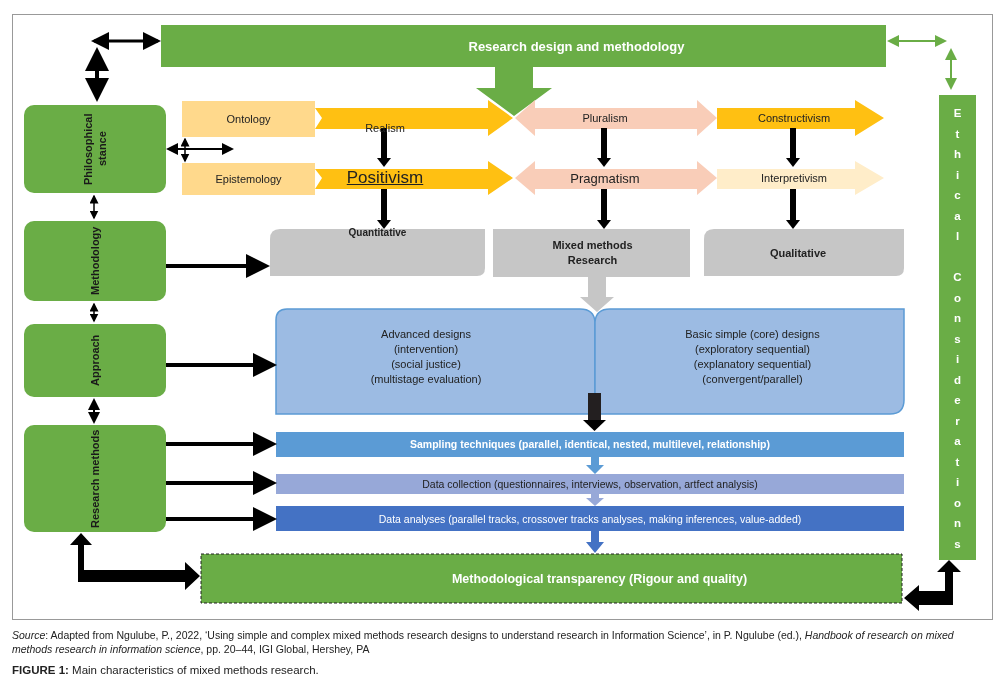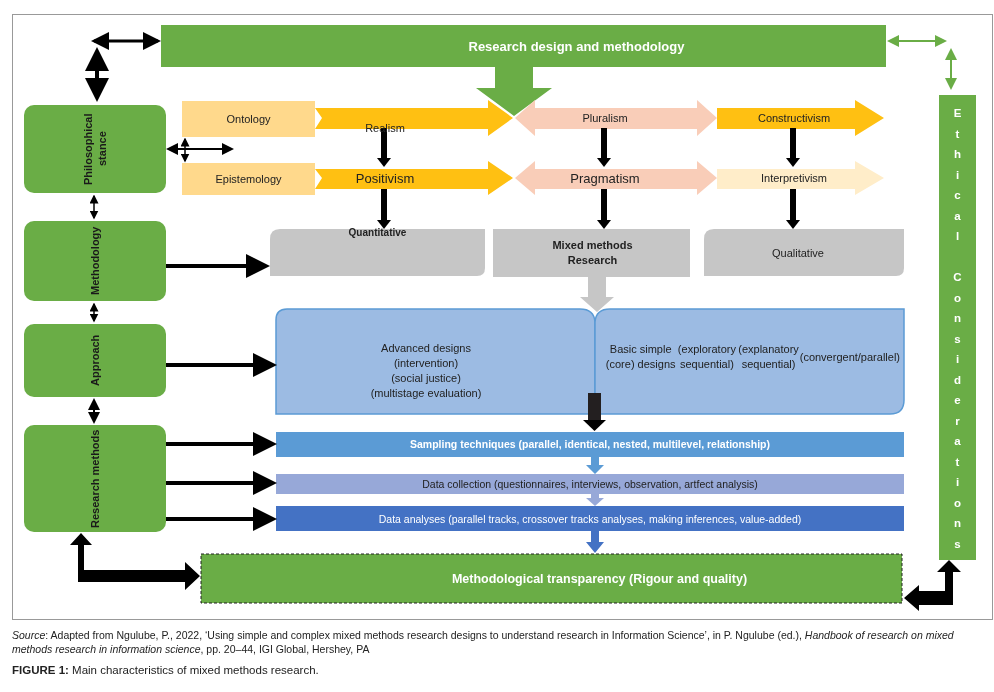--- a/index.html
+++ b/index.html
@@ -126,35 +126,35 @@
 <div class="lbl vert" style="left:80px;top:324px;width:30px;height:73px;font-weight:bold;font-size:11px;color:#1a1a1a;">Approach</div>
 <div class="lbl vert" style="left:70px;top:425px;width:50px;height:107px;font-weight:bold;font-size:11px;color:#1a1a1a;line-height:14px;">Research methods</div>
 
 <div class="lbl" style="left:182px;top:101px;width:133px;height:36px;font-size:11px;color:#222;">Ontology</div>
 <div class="lbl" style="left:182px;top:163px;width:133px;height:32px;font-size:11px;color:#222;">Epistemology</div>
 
 <div class="lbl" style="left:330px;top:108px;width:110px;height:20px;font-size:11px;color:#222;margin-top:10px;">Realism</div>
 <div class="lbl" style="left:550px;top:108px;width:110px;height:20px;font-size:11px;color:#222;">Pluralism</div>
 <div class="lbl" style="left:735px;top:108px;width:118px;height:20px;font-size:11px;color:#222;">Constructivism</div>
 
-<div class="lbl" style="left:330px;top:168px;width:110px;height:20px;font-size:13px;color:#222;">Positivism</div>
+<div class="lbl" style="left:330px;top:168px;width:110px;height:20px;font-size:17px;color:#222;text-decoration:underline;">Positivism</div>
 <div class="lbl" style="left:550px;top:168px;width:110px;height:20px;font-size:13px;color:#222;">Pragmatism</div>
 <div class="lbl" style="left:735px;top:168px;width:118px;height:20px;font-size:11px;color:#222;">Interpretivism</div>
 
 <div class="lbl" style="left:270px;top:217px;width:215px;height:31px;font-weight:bold;font-size:10px;color:#222;">Quantitative</div>
 <div class="lbl" style="left:545px;top:229px;width:95px;height:48px;font-weight:bold;font-size:11px;color:#222;line-height:15px;">Mixed methods Research</div>
-<div class="lbl" style="left:704px;top:229px;width:188px;height:47px;font-weight:normal;font-size:11px;color:#222;">Qualitative</div>
+<div class="lbl" style="left:704px;top:229px;width:188px;height:47px;font-weight:bold;font-size:11px;color:#222;">Qualitative</div>
 
-<div class="lbl" style="left:276px;top:322px;width:300px;height:70px;flex-direction:column;font-size:11px;color:#222;line-height:15px;margin-top:14px;">
+<div class="lbl" style="left:276px;top:322px;width:300px;height:70px;flex-direction:column;font-size:11px;color:#222;line-height:15px;">
   <div>Advanced designs</div>
   <div>(intervention)</div>
   <div>(social justice)</div>
   <div>(multistage evaluation)</div>
 </div>
-<div class="lbl" style="left:605px;top:322px;width:295px;height:70px;flex-direction:row;font-size:11px;color:#222;line-height:15px;">
+<div class="lbl" style="left:605px;top:322px;width:295px;height:70px;flex-direction:column;font-size:11px;color:#222;line-height:15px;">
   <div>Basic simple (core) designs</div>
   <div>(exploratory sequential)</div>
   <div>(explanatory sequential)</div>
   <div>(convergent/parallel)</div>
 </div>
 
 <div class="lbl" style="left:276px;top:432px;width:628px;height:24px;font-weight:bold;font-size:10.5px;color:#fff;">Sampling techniques (parallel, identical, nested, multilevel, relationship)</div>
 <div class="lbl" style="left:276px;top:474px;width:628px;height:20px;font-size:10.5px;color:#222;">Data collection (questionnaires, interviews, observation, artfect analysis)</div>
 <div class="lbl" style="left:276px;top:506px;width:628px;height:25px;font-size:10.5px;color:#fff;">Data analyses (parallel tracks, crossover tracks analyses, making inferences, value-added)</div>
 

